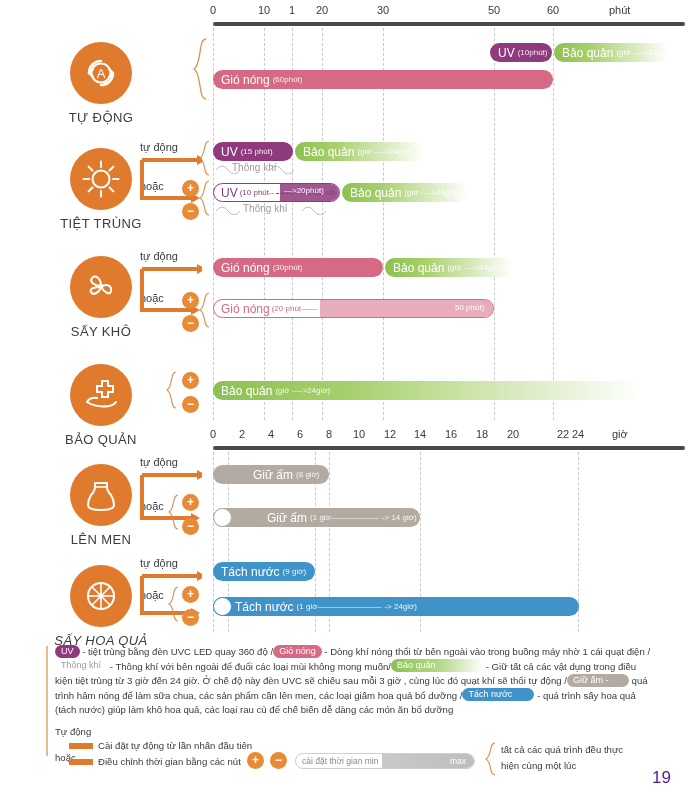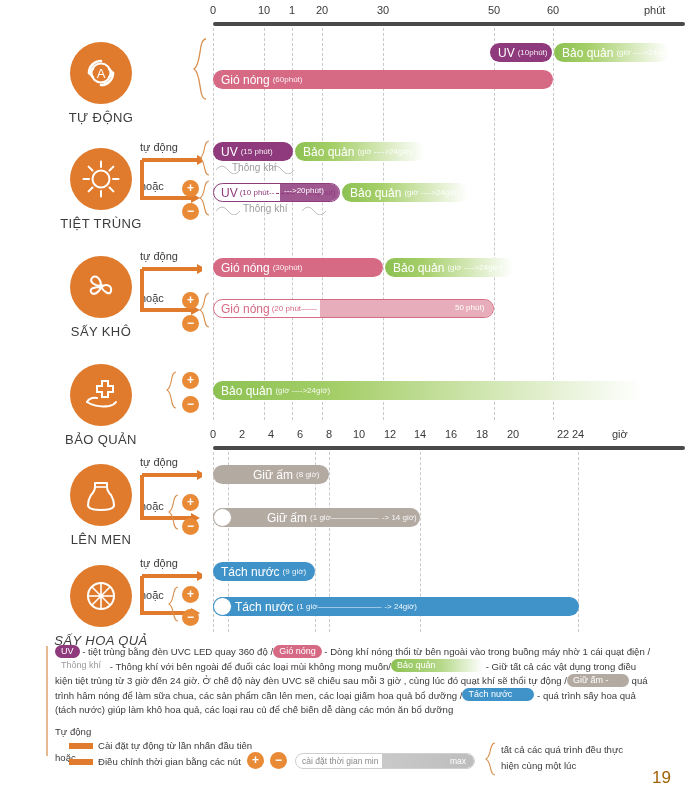--- a/index.html
+++ b/index.html
@@ -124,37 +124,37 @@
   .slider-pill {
     position:absolute; height:15px; border-radius:8px; border:1px solid #cfcfcf;
     background:#fff; display:flex; align-items:center; padding:7px 6px; font-size:8.5px;
     color:#8a8a8a; white-space:nowrap; overflow:hidden;
   }
   .slider-fill { position:absolute; right:0; top:0; bottom:0; width:92px;
     background:linear-gradient(to right,#c9c9c9,#bdbdbd); border-radius:0 8px 8px 0; }
   .slider-lab { position:relative; z-index:2; }
   .slider-max { position:absolute; right:8px; z-index:2; color:#fff; font-size:8.5px; }
 
-  .page-num { position:absolute; right:22px; bottom:12px; font-size:17px; color:#a16207; }
+  .page-num { position:absolute; right:22px; bottom:12px; font-size:17px; color:#4c1d95; }
 
   .left-rule { position:absolute; left:46px; top:646px; width:2px; height:110px; background:#e8b98e; }
 </style>
 </head>
 <body>
 
 <div class="axis-wrap" style="top:0;height:30px;">
   <div class="axis-line" style="left:213px;right:8px;top:22px;"></div>
   <div class="axis-tick-label" style="left:213px;top:4px;">0</div>
   <div class="axis-tick-label" style="left:264px;top:4px;">10</div>
   <div class="axis-tick-label" style="left:292px;top:4px;">1</div>
   <div class="axis-tick-label" style="left:322px;top:4px;">20</div>
   <div class="axis-tick-label" style="left:383px;top:4px;">30</div>
   <div class="axis-tick-label" style="left:494px;top:4px;">50</div>
   <div class="axis-tick-label" style="left:553px;top:4px;">60</div>
-  <div class="axis-unit" style="left:644px;top:4px;">phút</div>
+  <div class="axis-unit" style="left:609px;top:4px;">phút</div>
 </div>
 
 <div class="gridline" style="left:213px;top:28px;height:392px;"></div>
 <div class="gridline" style="left:264px;top:28px;height:392px;"></div>
 <div class="gridline" style="left:292px;top:28px;height:392px;"></div>
 <div class="gridline" style="left:322px;top:28px;height:392px;"></div>
 <div class="gridline" style="left:383px;top:28px;height:392px;"></div>
 <div class="gridline" style="left:494px;top:28px;height:392px;"></div>
 <div class="gridline" style="left:553px;top:28px;height:392px;"></div>
 

